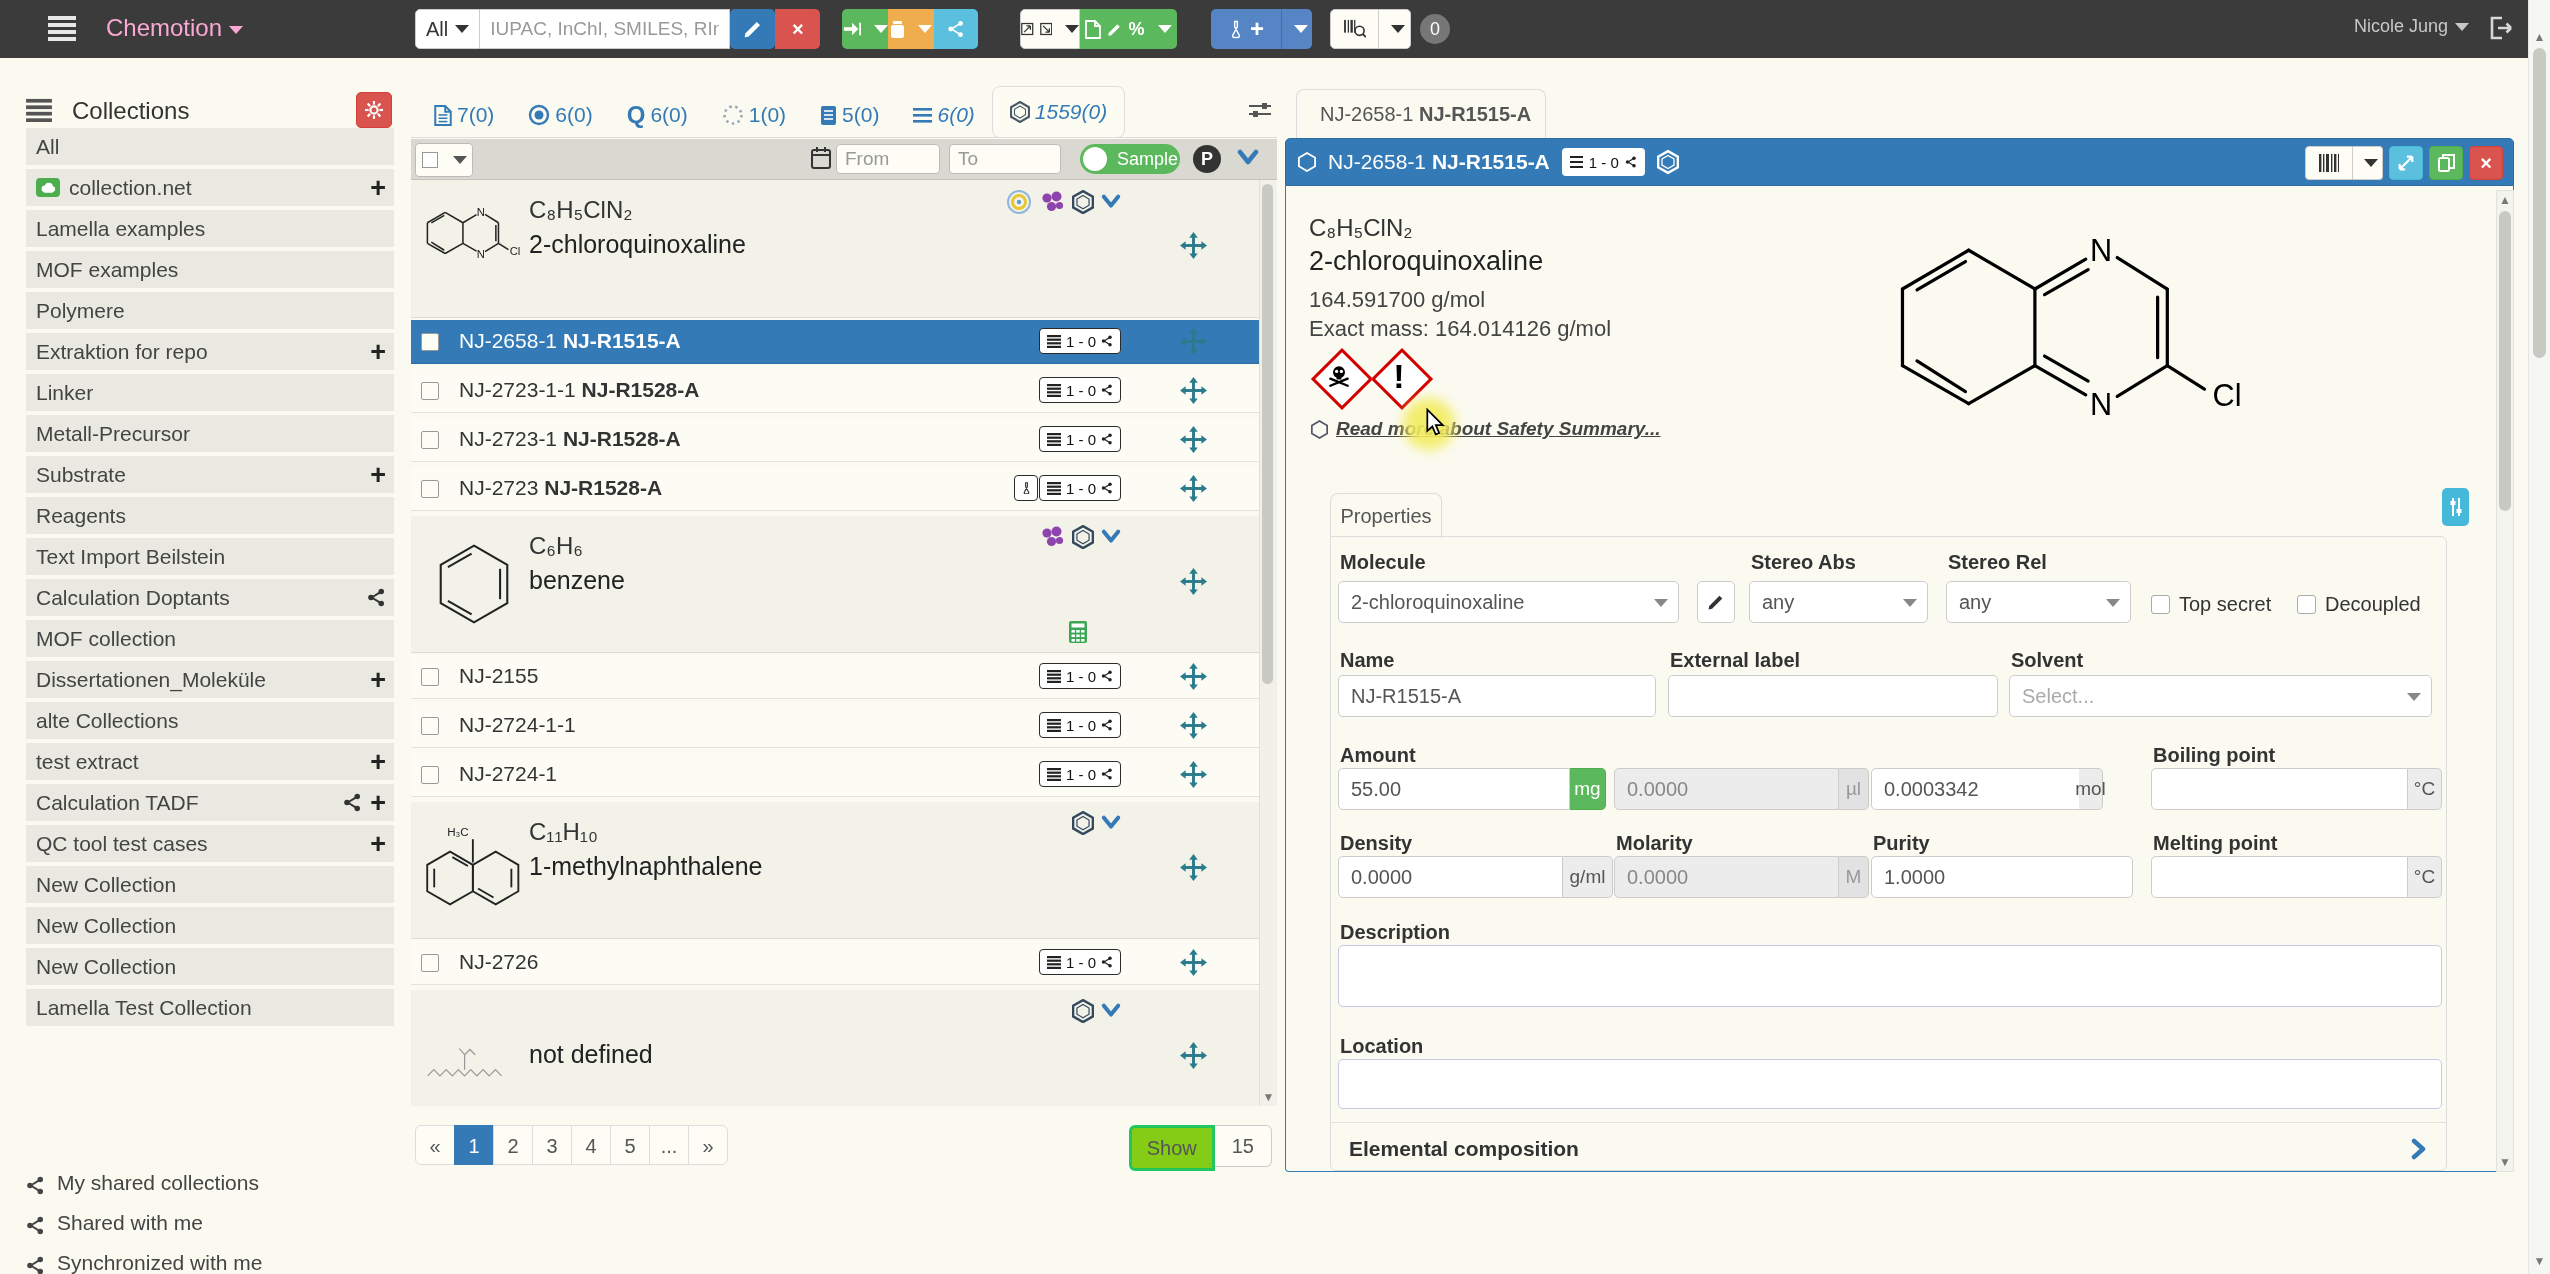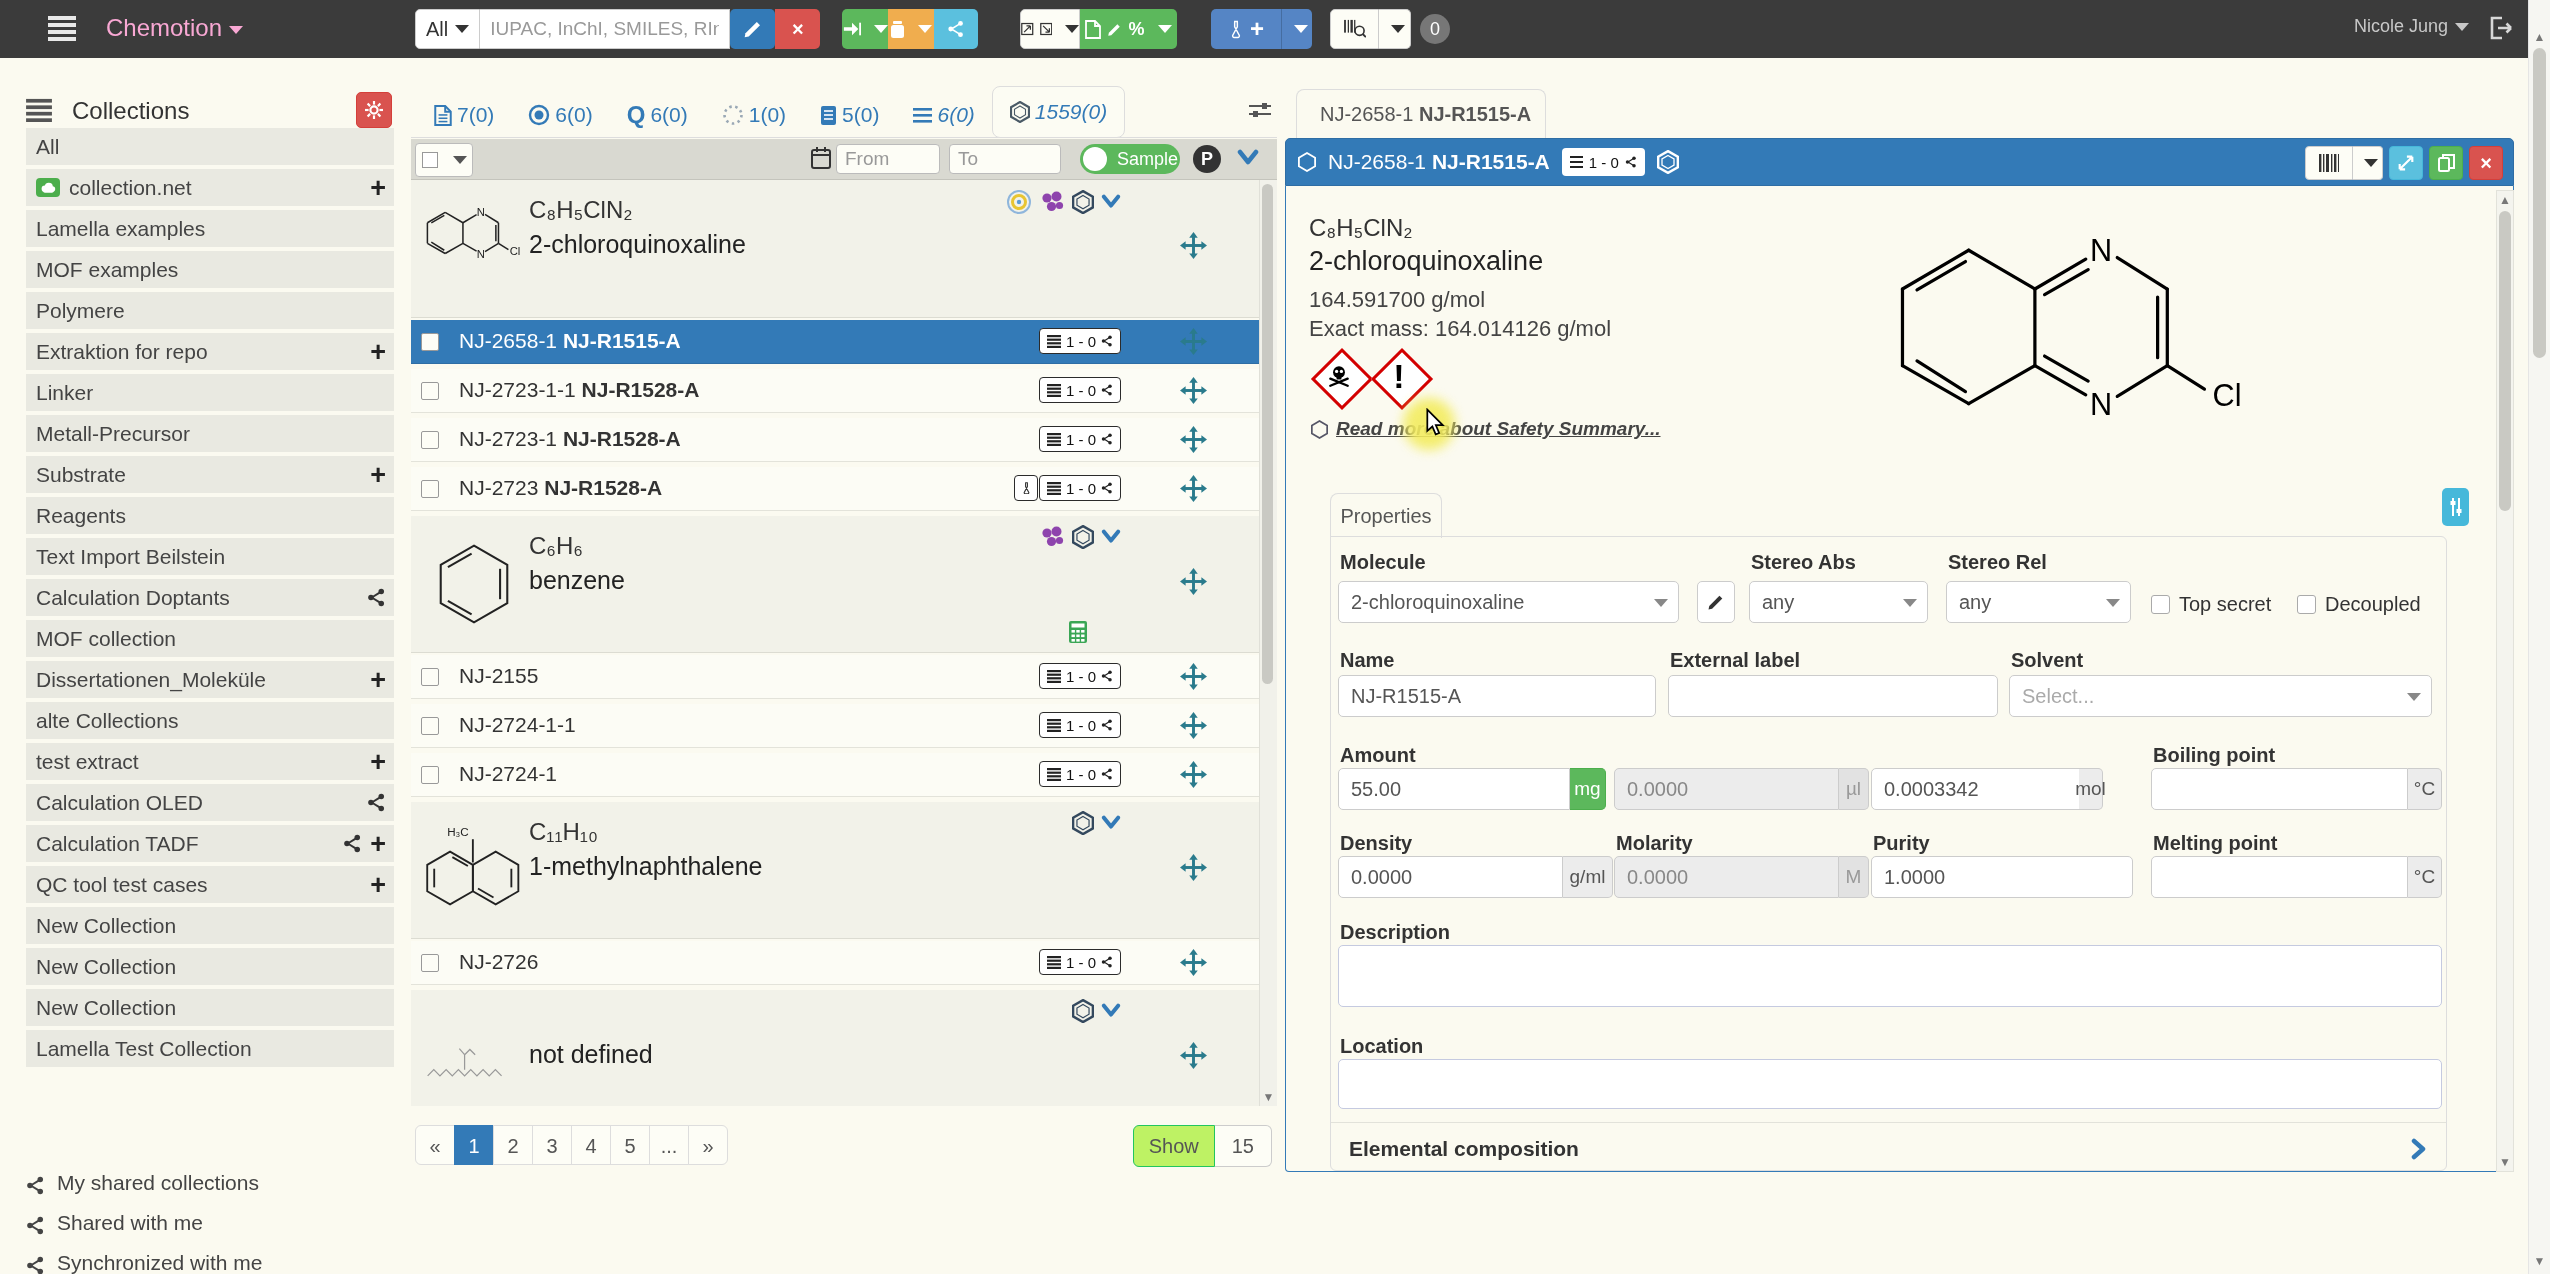--- a/index.html
+++ b/index.html
@@ -71,21 +71,21 @@
   .srow .rextra{position:absolute;right:222px;top:8px;height:26px;width:24px;background:#fff;border:1.5px solid #2b2b2b;border-radius:4px;display:flex;align-items:center;justify-content:center;box-sizing:border-box}
   .srow .rmove{position:absolute;right:53px;top:8px}
   .wbadge{display:inline-flex;align-items:center;gap:5px;height:26px;background:#fff;border:1.5px solid #2b2b2b;border-radius:4px;padding:0 7px;font-size:15px;color:#111;box-sizing:border-box}
   .mscroll{position:absolute;right:0;top:122px;width:17px;height:926px;background:#f1f1ea;border-left:1px solid #e0e0d8}
   .pager{position:absolute;left:4px;top:1067px;display:flex}
   .pg{min-width:40px;height:40px;line-height:40px;text-align:center;border:1px solid #ddd;margin-left:-1px;background:#fdfdf6;color:#555;font-size:20px;box-sizing:border-box;padding:0 6px}
   .pg.active{background:#337ab7;border-color:#337ab7;color:#fff}
   .pg:first-child{border-radius:6px 0 0 6px;margin-left:0}
   .pg:last-child{border-radius:0 6px 6px 0}
   .showgrp{position:absolute;right:5px;top:1067px;display:flex}
-  .show-l{height:40px;line-height:40px;background:#bef264;border:1px solid #22c55e;border-radius:6px 0 0 6px;padding:0 15px;font-size:20px;color:#555}
+  .show-l{height:40px;line-height:40px;background:#84cc16;border:3px solid #22c55e;border-radius:6px 0 0 6px;padding:0 15px;font-size:20px;color:#555}
   .show-v{height:40px;line-height:40px;background:#fdfdf6;border:1px solid #ccc;border-left:none;border-radius:0 6px 6px 0;padding:0 17px;font-size:20px;color:#555}
 
   
   .detail{position:absolute;left:1285px;top:0;width:1245px;height:1274px}
   .dtab{position:absolute;left:11px;top:89px;width:250px;height:49px;border:1px solid #ddd;border-bottom:none;border-radius:8px 8px 0 0;background:#fbfaf0;display:flex;align-items:center;gap:9px;padding:0 14px;font-size:20px;color:#555;box-sizing:border-box}
   .dheader{position:absolute;left:0;top:138px;width:1229px;height:48px;background:#337ab7;border:1px solid #2e6da4;border-radius:5px 5px 0 0;box-sizing:border-box;display:flex;align-items:center;padding:0 12px;gap:12px}
   .dtitle{color:#fff;font-size:21px;white-space:nowrap}
   .dh-badge{display:inline-flex;align-items:center;gap:6px;height:28px;background:#fff;border-radius:4px;padding:0 8px;font-size:15px;color:#111}
   .dh-right{position:absolute;right:10px;top:7px;display:flex;gap:6px}
   .sqbtn{width:34px;height:34px;border-radius:4px;display:flex;align-items:center;justify-content:center;box-sizing:border-box}
@@ -366,38 +366,20 @@
     <div class="sb-item">
       <span class="lbl">alte Collections</span>
     </div>
     <div class="sb-item">
       <span class="lbl">test extract</span>
       <span class="acts">
         <span class="sb-plus">+</span>
       </span>
     </div>
     <div class="sb-item">
-      <span class="lbl">Calculation OLED</span>
-      <span class="acts">
-        <span>
-          <svg width="19" height="19" viewBox="0 0 24 24">
-            <g fill="#333">
-              <circle cx="18" cy="4.5" r="3.5"></circle>
-              <circle cx="5" cy="12" r="3.5"></circle>
-              <circle cx="18" cy="19.5" r="3.5"></circle>
-            </g>
-            <g stroke="#333" stroke-width="2.6">
-              <line x1="6" y1="12" x2="18" y2="4.5"></line>
-              <line x1="6" y1="12" x2="18" y2="19.5"></line>
-            </g>
-          </svg>
-        </span>
-      </span>
-    </div>
-    <div class="sb-item">
       <span class="lbl">Calculation TADF</span>
       <span class="acts">
         <span>
           <svg width="19" height="19" viewBox="0 0 24 24">
             <g fill="#333">
               <circle cx="18" cy="4.5" r="3.5"></circle>
               <circle cx="5" cy="12" r="3.5"></circle>
               <circle cx="18" cy="19.5" r="3.5"></circle>
             </g>
             <g stroke="#333" stroke-width="2.6">

